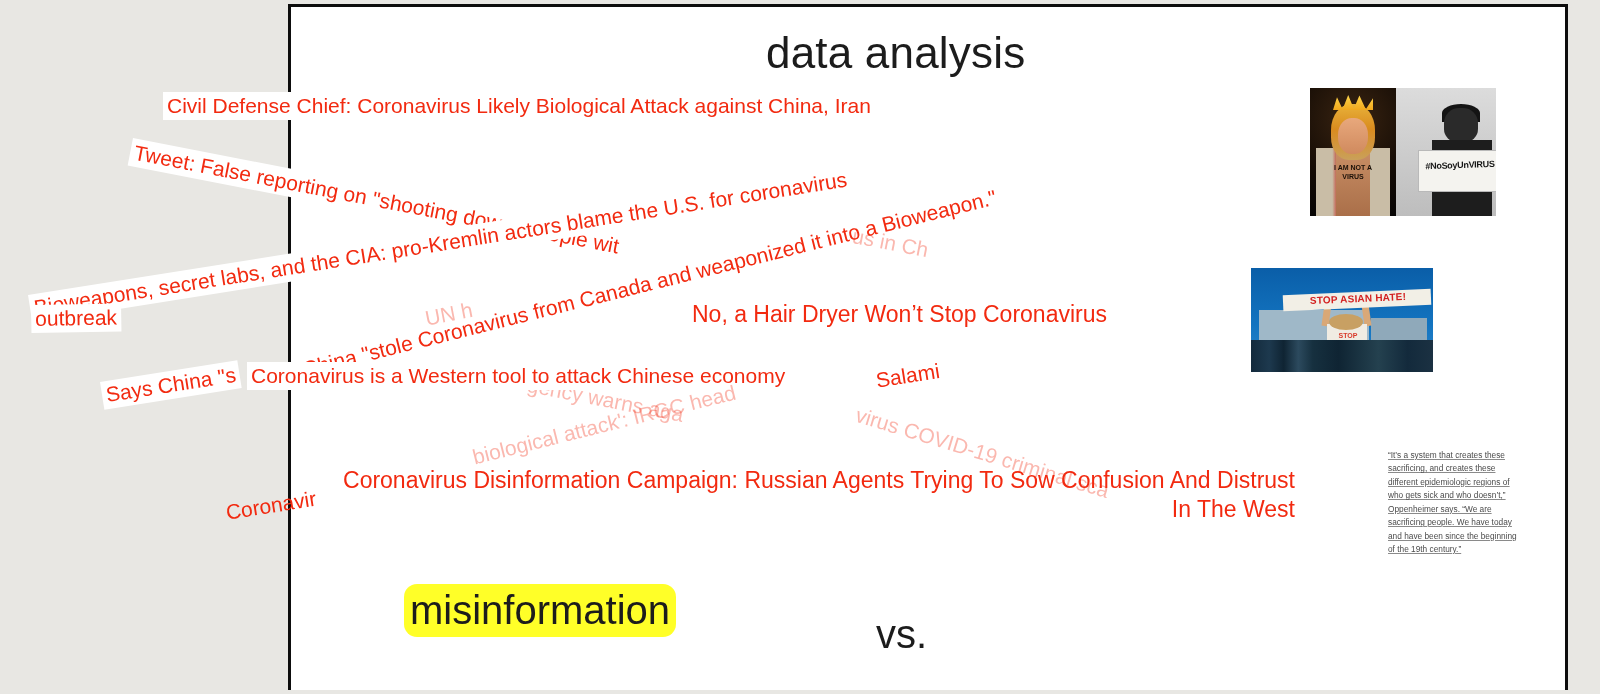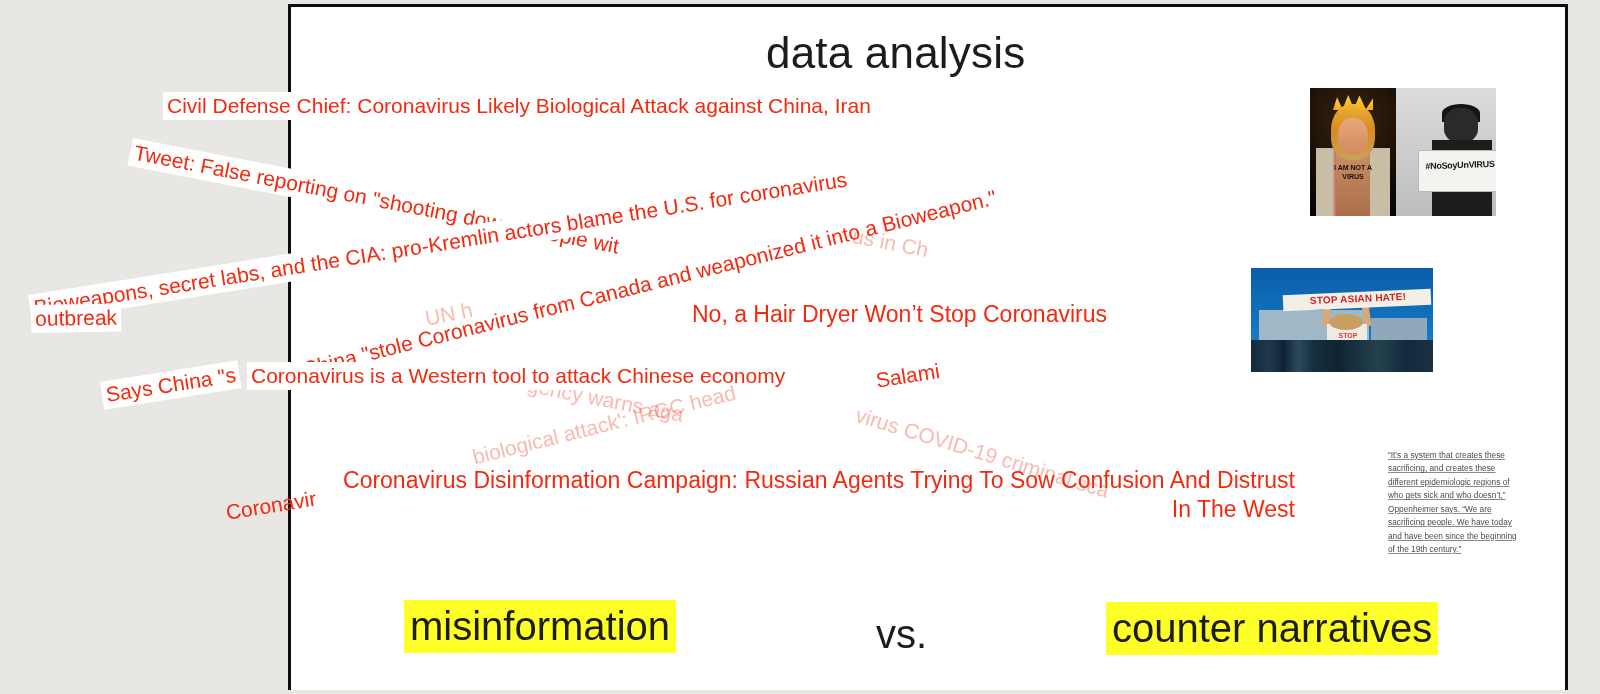--- a/index.html
+++ b/index.html
@@ -90,21 +90,21 @@
   
   .quote-block{
     position:absolute;left:1388px;top:449px;width:150px;
     color:#4b4b4b;font-size:8.3px;line-height:1.62;
   }
   .quote-block span{text-decoration:underline;text-decoration-color:#8a8a8a;}
 
   
   .cap{position:absolute;font-size:40px;color:#1c1c1c;white-space:nowrap;}
   .cap.hl-yellow{background:#ffff28;padding:4px 6px;}
-  .cap-misinfo{left:404px;top:600px;}
+  .cap-misinfo{left:404px;top:584px;border-radius:13px;}
   .cap-vs{left:876px;top:612px;}
   .cap-counter{left:1106px;top:602px;}
 </style>
 </head>
 <body>
 
 <div id="stage">
 
   <div class="slide-panel"></div>
 
@@ -183,15 +183,14 @@
     <span>different epidemiologic regions of</span><br>
     <span>who gets sick and who doesn’t,”</span><br>
     <span>Oppenheimer says. “We are</span><br>
     <span>sacrificing people. We have today</span><br>
     <span>and have  been since the beginning</span><br>
     <span>of the 19th century.”</span>
   </div>
 
   <div class="cap hl-yellow cap-misinfo">misinformation</div>
   <div class="cap cap-vs">vs.</div>
-  <div class="cap hl-yellow cap-counter">counter narratives</div>
 
 </div>
 
 </body></html>

